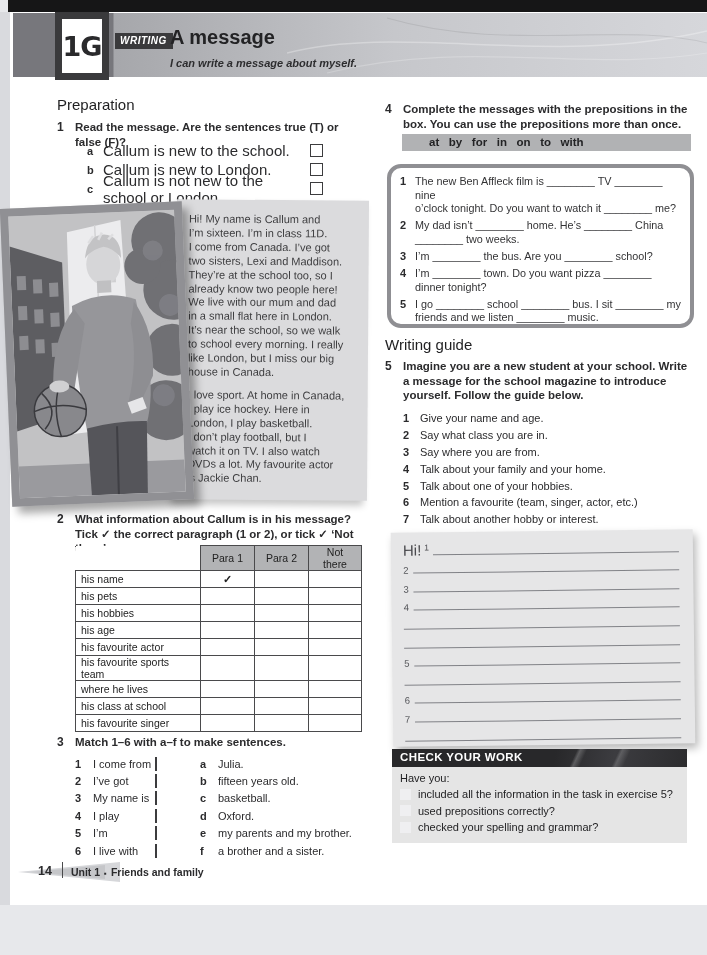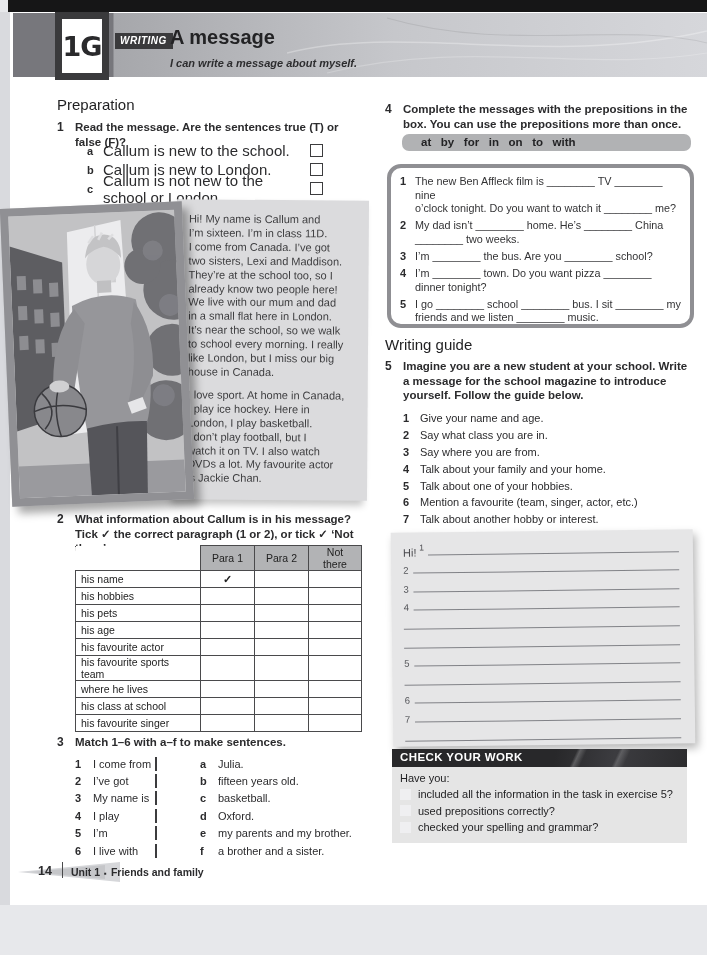--- a/index.html
+++ b/index.html
@@ -74,39 +74,39 @@
   .footer svg { position:absolute; left:0; top:2px; }
   .footer-row { position:absolute; left:28px; top:5px; display:flex; align-items:flex-end; }
   .pg-num { font-size:12.5px; font-weight:bold; }
   .pg-div { width:1px; height:16px; background:#4a4a4c; margin:0 8px 0 10px; }
   .pg-unit { font-size:10.5px; font-weight:bold; }
   .pg-bullet { font-size:8px; margin:0 4px; }
 
   
   .ex4 { position:absolute; left:375px; top:90px; width:316px; }
   .prep-box { position:absolute; left:392px; top:122px; width:289px; height:17px; background:#b1b2b4;
-    font-size:11.5px; font-weight:bold; line-height:17px; padding-left:19px; white-space:pre; color:#232325;border-radius:7px; }
+    font-size:11.5px; font-weight:bold; line-height:17px; padding-left:27px; white-space:pre; color:#232325; }
   .msg-panel { position:absolute; left:377px; top:152px; width:307px; height:164px;
     border:4px solid #8f8f93; border-radius:14px; background:#fff; padding:7px 8px 0 9px; }
   .msg-item { display:flex; margin-bottom:3.5px; }
   .msg-num { width:15px; flex:0 0 15px; font-size:11px; font-weight:bold; }
   .msg-txt { font-size:10.8px; line-height:13.6px; white-space:pre-line; color:#333335; }
 
   
   .wg-h { position:absolute; left:375px; top:324px; }
   .ex5 { position:absolute; left:375px; top:347px; width:310px; }
   .steps { position:absolute; left:393px; top:398px; width:295px; }
   .step { display:flex; height:16.8px; align-items:center; font-size:11px; }
   .step-num { width:17px; flex:0 0 17px; font-weight:bold; }
 
   
   .notepad { position:absolute; left:382px; top:519px; width:302px; height:214px; background:#e6e6e7;
     transform:rotate(-.7deg); box-shadow:3px 5px 8px rgba(0,0,0,.28); padding:7px 14px 0 12px; }
   .np-row { display:flex; align-items:flex-end; height:18.6px; }
-  .np-greet { font-size:11px; color:#4a4a4e; margin-right:2px; }
+  .np-greet { font-size:15px; color:#4a4a4e; margin-right:2px; }
   .np-sup { font-size:8.5px; color:#4a4a4e; margin:0 4px 6px 1px; }
   .np-num { font-size:9.5px; color:#55565a; margin-right:5px; margin-bottom:1px; }
   .np-num:empty { margin:0; width:0; }
   .np-line { flex:1; border-bottom:1px solid #818287; height:1px; margin-bottom:3px; }
 
   
   .cyw { position:absolute; left:382px; top:737px; width:295px; }
   .cyw-head { height:18px; background:linear-gradient(100deg,#28282a 55%,#3c3c40 75%,#2c2c2e 100%);
     color:#fff; font-size:11.5px; font-weight:bold; letter-spacing:.4px; padding:2px 0 0 8px; position:relative; overflow:hidden; }
   .cyw-head::after { content:""; position:absolute; right:0; top:0; width:160px; height:18px;
@@ -255,27 +255,27 @@
       <th>Para 2</th>
       <th class="nt">Not there</th>
     </tr>
     <tr>
           <td class="lbl">his name</td>
           <td class="cell">✓</td>
           <td class="cell"></td>
           <td class="cell"></td>
         </tr>
     <tr>
+          <td class="lbl">his pets</td>
+          <td class="cell"></td>
+          <td class="cell"></td>
+          <td class="cell"></td>
+        </tr>
+    <tr>
           <td class="lbl">his hobbies</td>
-          <td class="cell"></td>
-          <td class="cell"></td>
-          <td class="cell"></td>
-        </tr>
-    <tr>
-          <td class="lbl">his pets</td>
           <td class="cell"></td>
           <td class="cell"></td>
           <td class="cell"></td>
         </tr>
     <tr>
           <td class="lbl">his age</td>
           <td class="cell"></td>
           <td class="cell"></td>
           <td class="cell"></td>
         </tr>

